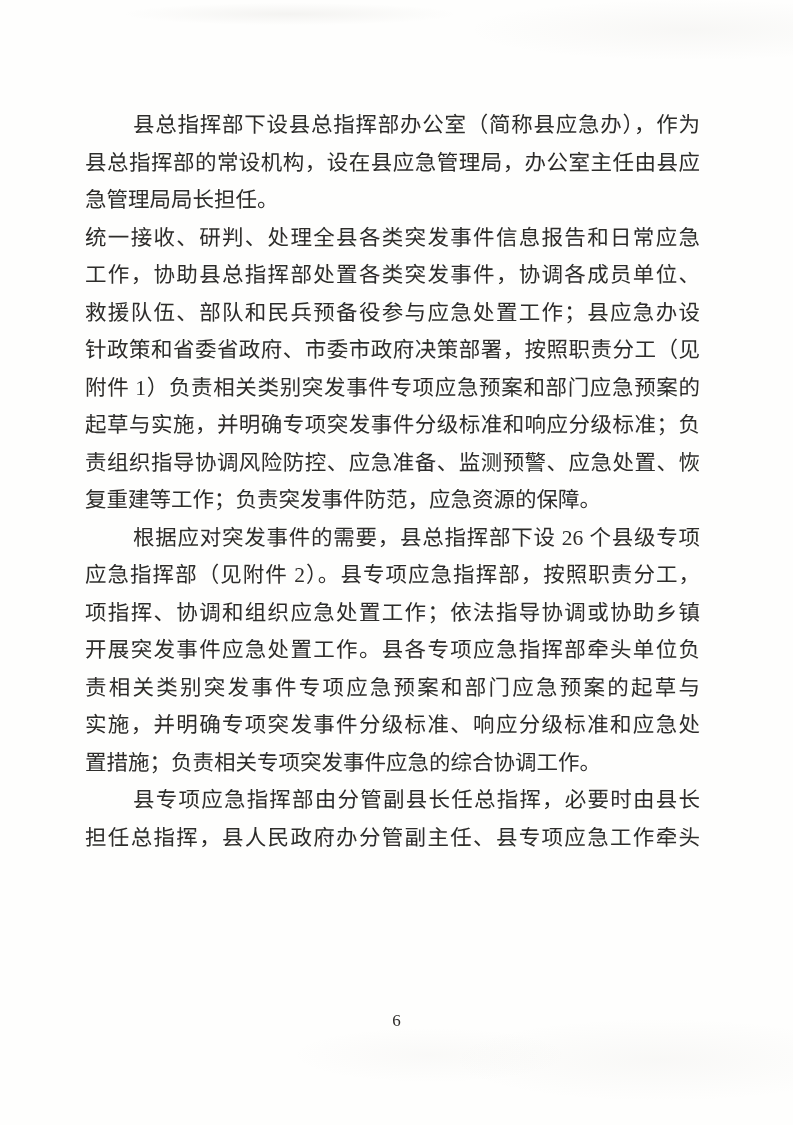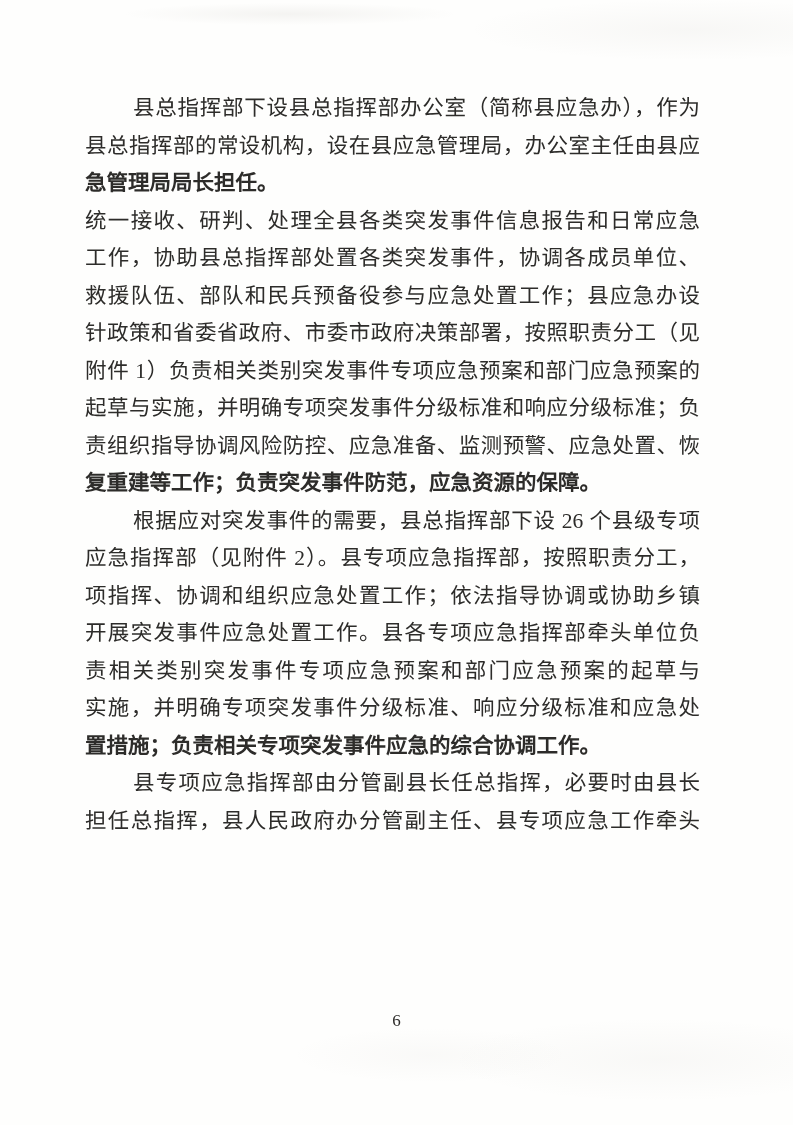--- a/index.html
+++ b/index.html
@@ -32,35 +32,35 @@
     pointer-events: none;
     background:
       radial-gradient(240px 16px at 290px 14px, rgba(125,118,104,0.08), transparent 70%),
       radial-gradient(320px 44px at 690px 30px, rgba(125,118,104,0.05), transparent 70%),
       radial-gradient(300px 60px at 660px 1060px, rgba(125,118,104,0.045), transparent 70%),
       radial-gradient(200px 40px at 430px 1055px, rgba(125,118,104,0.035), transparent 70%);
   }
   .doc {
     position: absolute;
     left: 85px;
-    top: 90px;
+    top: 107px;
     width: 615px;
     font-size: 21.5px;
     line-height: 37.5px;
   }
   .para { margin: 0; }
   .line {
     height: 37.5px;
     overflow: hidden;
     text-align: justify;
     text-align-last: justify;
     white-space: nowrap;
   }
   .line.first { text-indent: 48px; }
-  .line.last  { text-align-last: left; font-weight: bold; }
+  .line.last  { text-align-last: left; }
   .pageno {
     position: absolute;
     top: 1008px;
     left: 0;
     width: 793px;
     text-align: center;
     font-size: 17px;
     line-height: 26px;
     color: var(--ink);
   }

